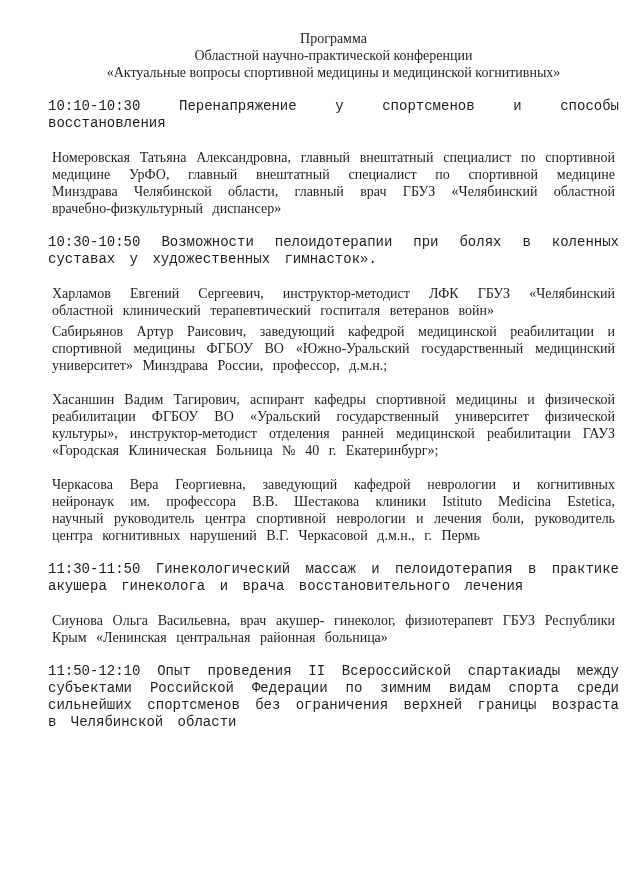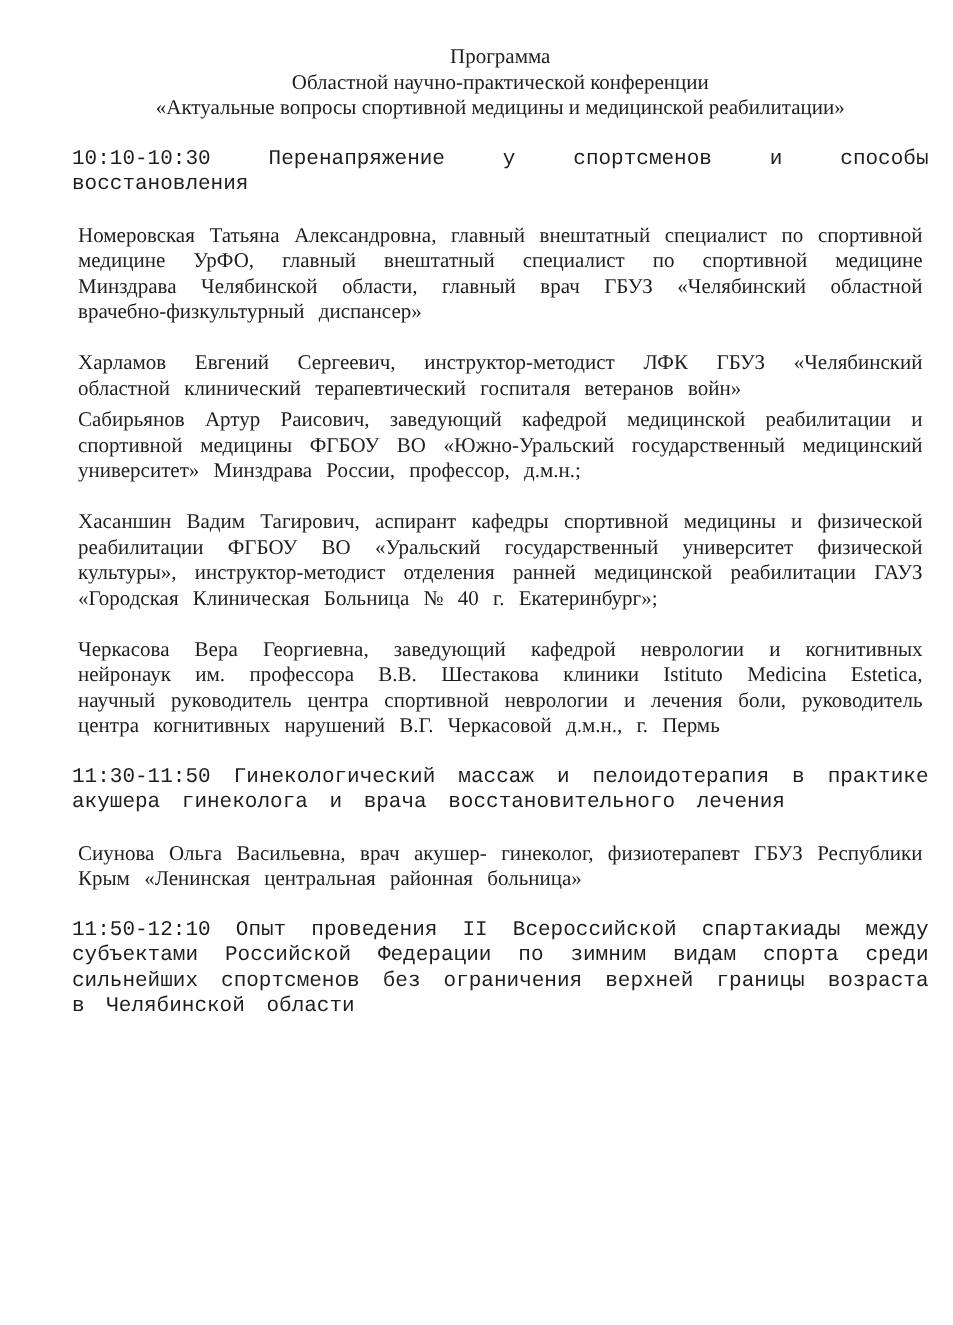--- a/index.html
+++ b/index.html
@@ -45,31 +45,32 @@
   }
 </style>
 </head>
 <body>
 
 <div class="page">
 
   <header class="doc-header">
     <p>Программа</p>
     <p>Областной научно-практической конференции</p>
-    <p>«Актуальные вопросы спортивной медицины и медицинской реабилитации»</p>
+    <p>«Актуальные вопросы спортивной медицины и медицинской когнитивных»</p>
   </header>
 
   <section class="session">
     <p class="session-line"><span>10:10-10:30</span> <span>Перенапряжение у спортсменов и способы восстановления</span></p>
     <div class="speakers">
       <p>Номеровская Татьяна Александровна, главный внештатный специалист по спортивной медицине УрФО, главный внештатный специалист по спортивной медицине Минздрава Челябинской области, главный врач ГБУЗ «Челябинский областной врачебно-физкультурный диспансер»</p>
     </div>
   </section>
 
   <section class="session">
+    <p class="session-line"><span>10:30-10:50</span> <span>Возможности пелоидотерапии при болях в коленных суставах у художественных гимнасток».</span></p>
     <div class="speakers">
       <p>Харламов Евгений Сергеевич, инструктор-методист ЛФК ГБУЗ «Челябинский областной клинический терапевтический госпиталя ветеранов войн»</p>
       <p>Сабирьянов Артур Раисович, заведующий кафедрой медицинской реабилитации и спортивной медицины ФГБОУ ВО «Южно-Уральский государственный медицинский университет» Минздрава России, профессор, д.м.н.;</p>
     </div>
   </section>
 
   <section class="session">
     <div class="speakers">
       <p>Хасаншин Вадим Тагирович, аспирант кафедры спортивной медицины и физической реабилитации ФГБОУ ВО «Уральский государственный университет физической культуры», инструктор-методист отделения ранней медицинской реабилитации ГАУЗ «Городская Клиническая Больница № 40 г. Екатеринбург»;</p>
     </div>

